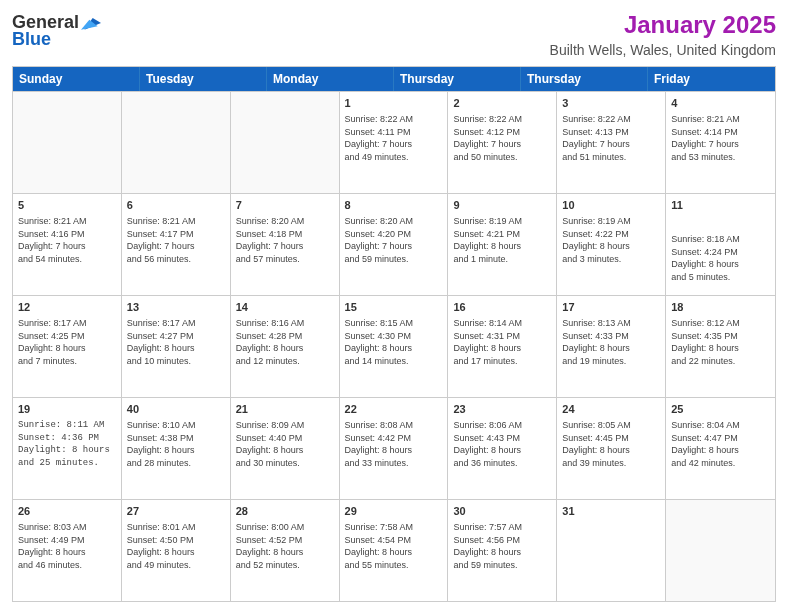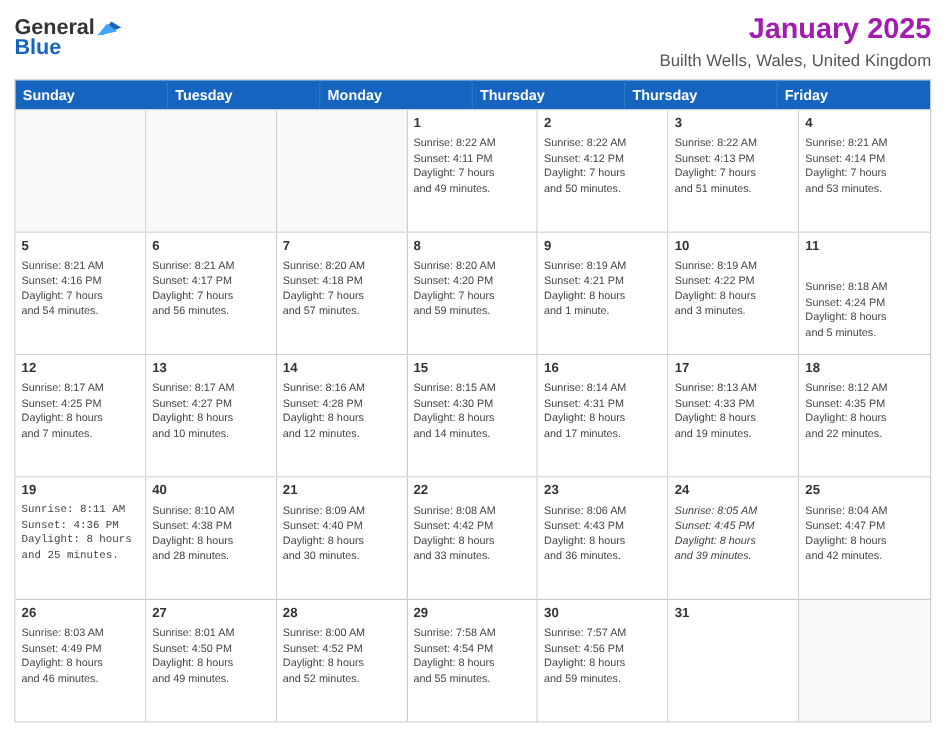--- a/index.html
+++ b/index.html
@@ -314,21 +314,21 @@
           </div>
           <div class="day-cell">
             <span class="day-number">23</span>
             <div class="day-info" style="white-space: pre-line;">Sunrise: 8:06 AM
 Sunset: 4:43 PM
 Daylight: 8 hours
 and 36 minutes.</div>
           </div>
           <div class="day-cell">
             <span class="day-number">24</span>
-            <div class="day-info" style="white-space: pre-line; font-style: italic;">Sunrise: 8:05 AM
+            <div class="day-info" style="white-space: pre-line;">Sunrise: 8:05 AM
 Sunset: 4:45 PM
 Daylight: 8 hours
 and 39 minutes.</div>
           </div>
           <div class="day-cell">
             <span class="day-number">25</span>
             <div class="day-info" style="white-space: pre-line;">Sunrise: 8:04 AM
 Sunset: 4:47 PM
 Daylight: 8 hours
 and 42 minutes.</div>

